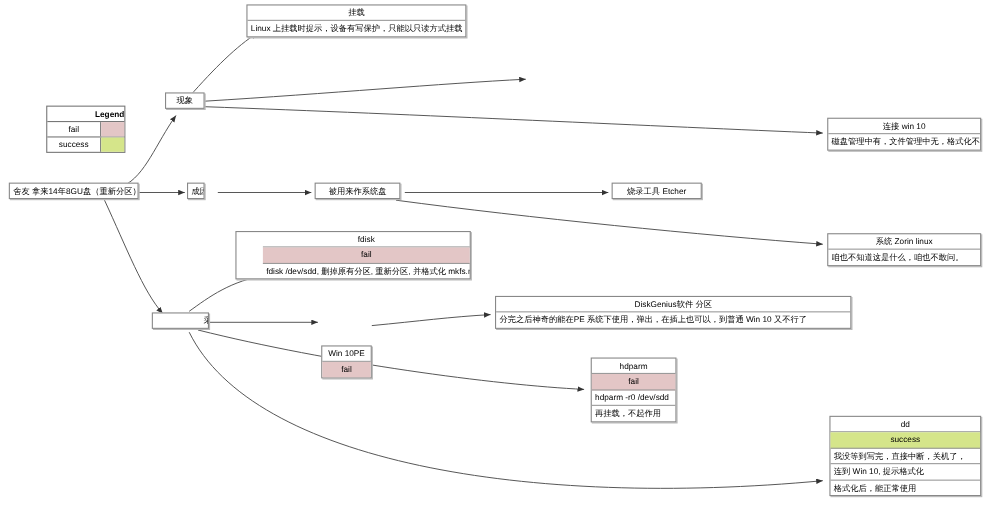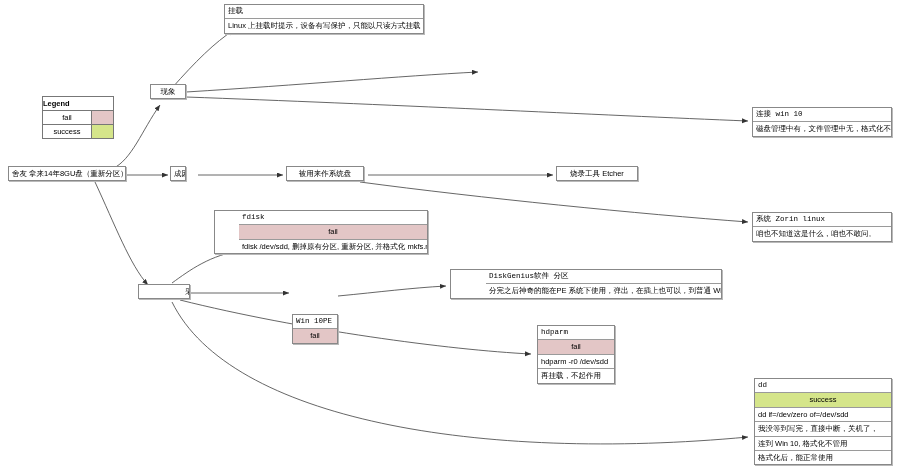--- a/index.html
+++ b/index.html
@@ -42,22 +42,21 @@
     box-sizing: border-box;
     padding: 2px 3px;
     border-bottom: 1px solid #9a9a9a;
     white-space: nowrap;
     overflow: hidden;
   }
   .node .row:last-child {
     border-bottom: none;
   }
   .row.title {
-    text-align: left;
-    font-family: Liberation Mono, monospace;
+    text-align: center;
   }
   .row.fail {
     background: #e3c6c6;
     text-align: center;
   }
   .row.success {
     background: #d5e58a;
     text-align: center;
   }
   .simple {
@@ -68,21 +67,21 @@
   }
   .legend {
     position: absolute;
     box-sizing: border-box;
     border: 1px solid #777777;
     background: #ffffff;
     font-size: 7.5px;
     z-index: 6;
   }
   .legend .lg-title {
-    text-align: left;
+    text-align: right;
     font-weight: bold;
     padding: 2px 0;
     border-bottom: 1px solid #777777;
   }
   .legend .lg-row {
     display: flex;
     border-bottom: 1px solid #777777;
   }
   .legend .lg-row:last-child {
     border-bottom: none;
@@ -202,34 +201,33 @@
     <div class="row title">fdisk</div>
     <div class="row fail">fail</div>
     <div class="row">fdisk /dev/sdd, 删掉原有分区, 重新分区, 并格式化 mkfs.ntfs /dev/sdd1</div>
   </div>
 
   <div class="node" style="left:292px; top:282px; width:46px;margin-top:32px;">
     <div class="row title">Win 10PE</div>
     <div class="row fail">fail</div>
   </div>
 
-  <div class="node" style="left:450px; top:269px; width:272px;padding-left:35px;">
+  <div class="node" style="left:450px; top:269px; width:324px;">
     <div class="row title">DiskGenius软件 分区</div>
     <div class="row">分完之后神奇的能在PE 系统下使用，弹出，在插上也可以，到普通 Win 10 又不行了</div>
   </div>
 
   <div class="node" style="left:537px; top:325px; width:78px;">
     <div class="row title">hdparm</div>
     <div class="row fail">fail</div>
     <div class="row">hdparm -r0 /dev/sdd</div>
     <div class="row">再挂载，不起作用</div>
   </div>
 
   <div class="node" style="left:754px; top:378px; width:138px;">
     <div class="row title">dd</div>
     <div class="row success">success</div>
-    <div class="row">dd if=/dev/zero of=/dev/sdd</div>
     <div class="row">我没等到写完，直接中断，关机了，</div>
-    <div class="row">连到 Win 10, 格式化不管用</div>
+    <div class="row">连到 Win 10, 提示格式化</div>
     <div class="row">格式化后，能正常使用</div>
   </div>
 
 </div>
 
 </body></html>

